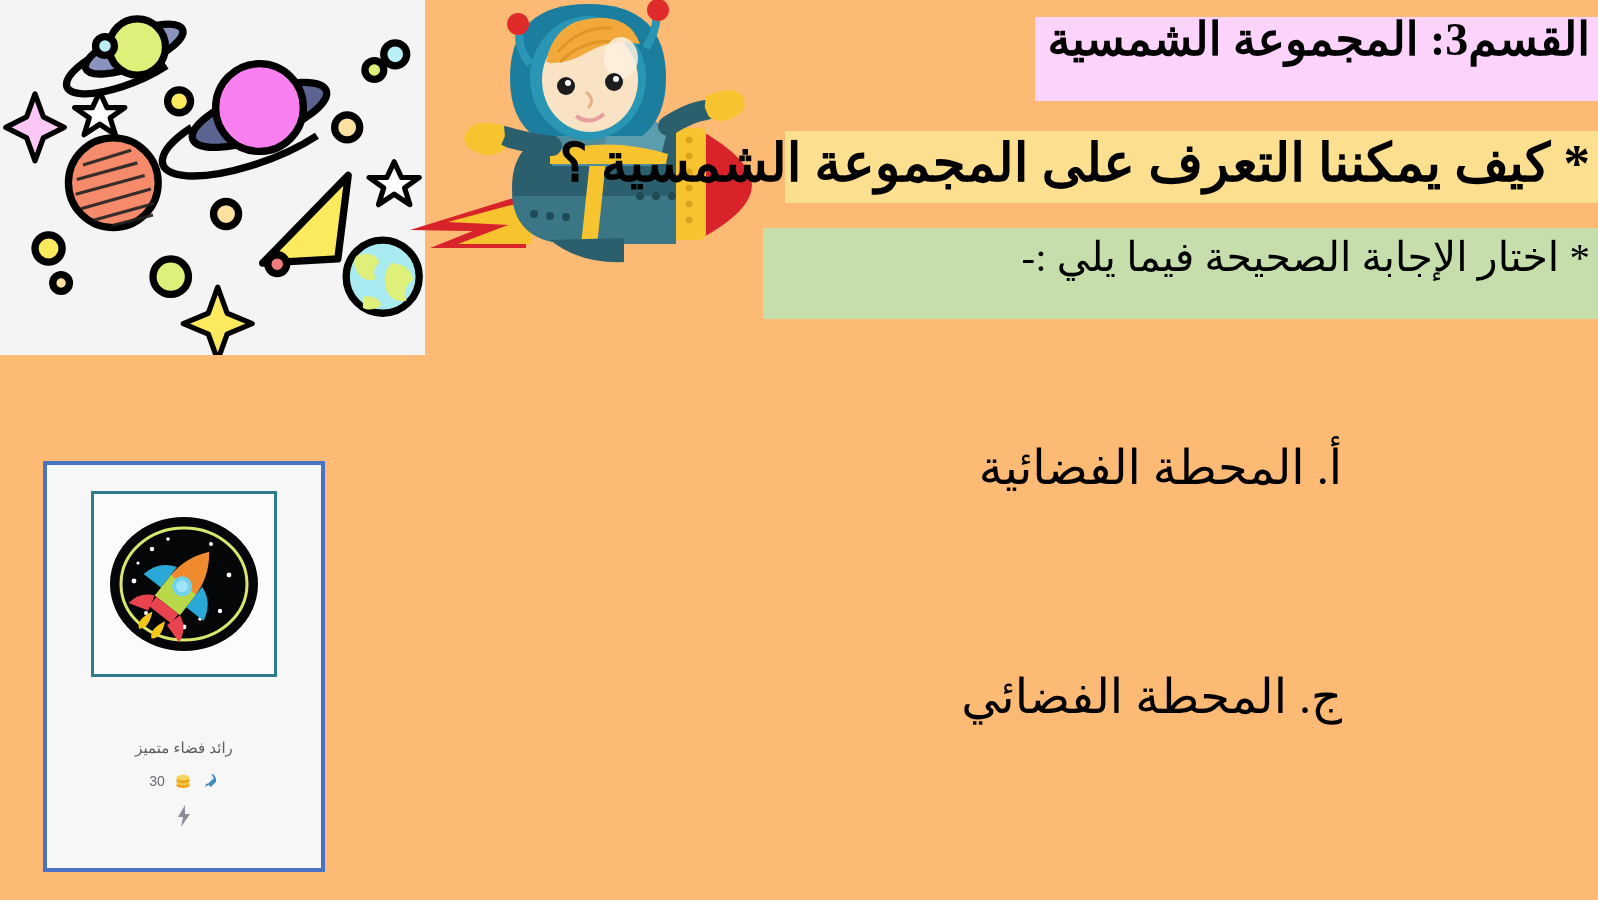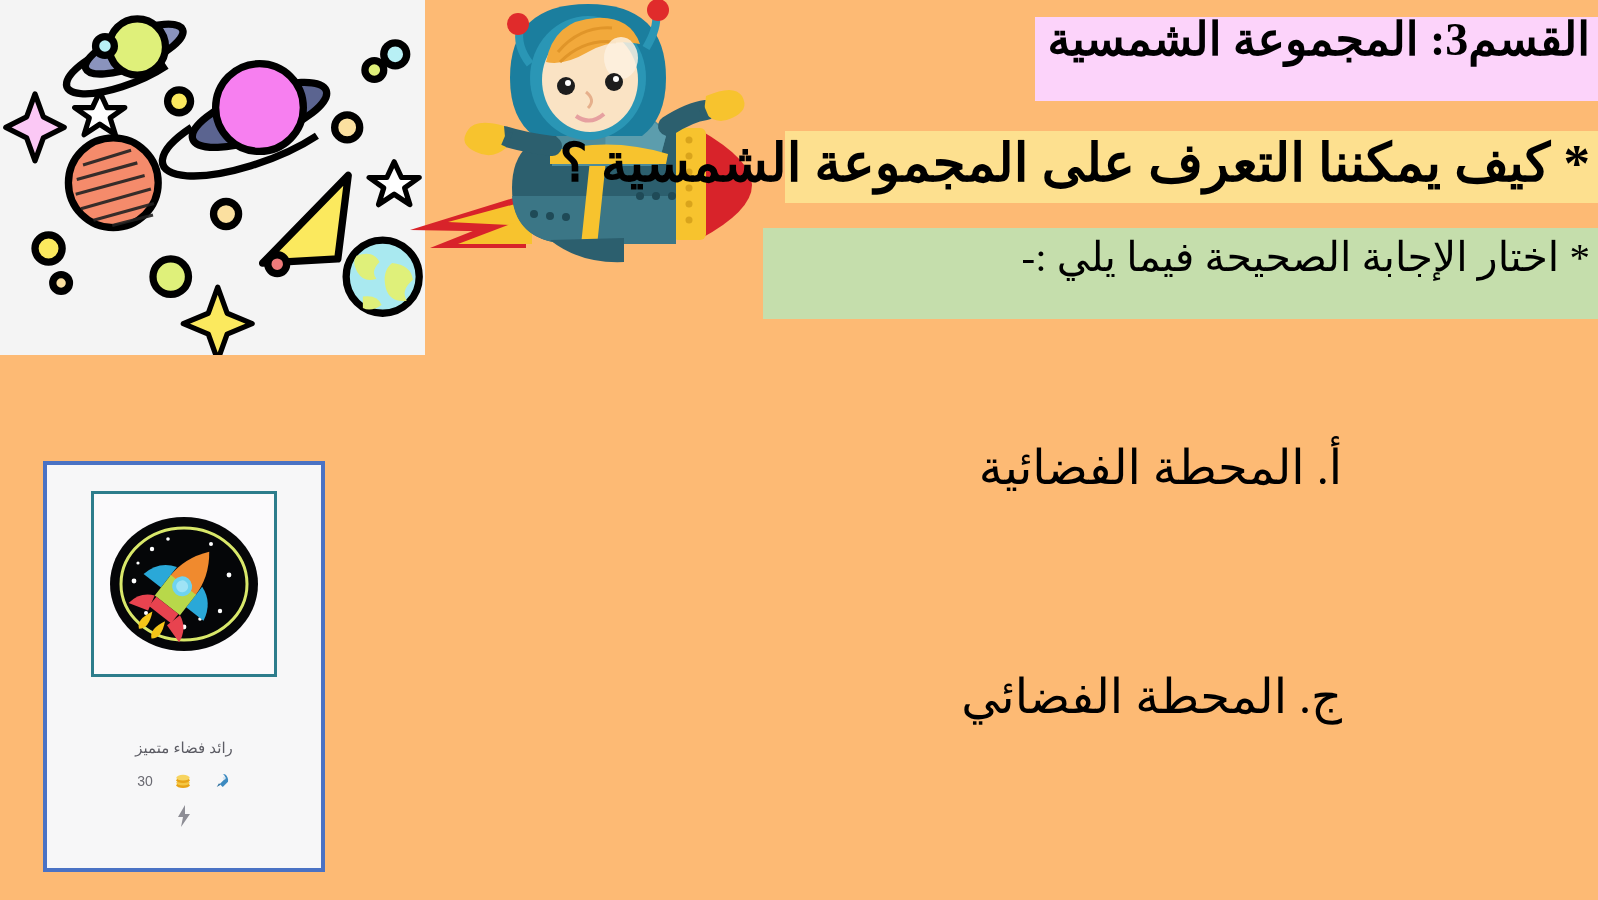--- a/index.html
+++ b/index.html
@@ -162,21 +162,21 @@
     margin-top: 62px;
     font-size: 15px;
     color: #5c5c64;
     direction: rtl;
     font-family: "Liberation Sans", sans-serif;
   }
   .badge-stats {
     margin-top: 14px;
     display: flex;
     align-items: center;
-    gap: 20px;
+    gap: 8px;
   }
   .badge-count {
     font-size: 14px;
     color: #6a6a72;
     font-family: "Liberation Sans", sans-serif;
   }
   .badge-bolt {
     margin-top: 14px;
   }
 </style>

